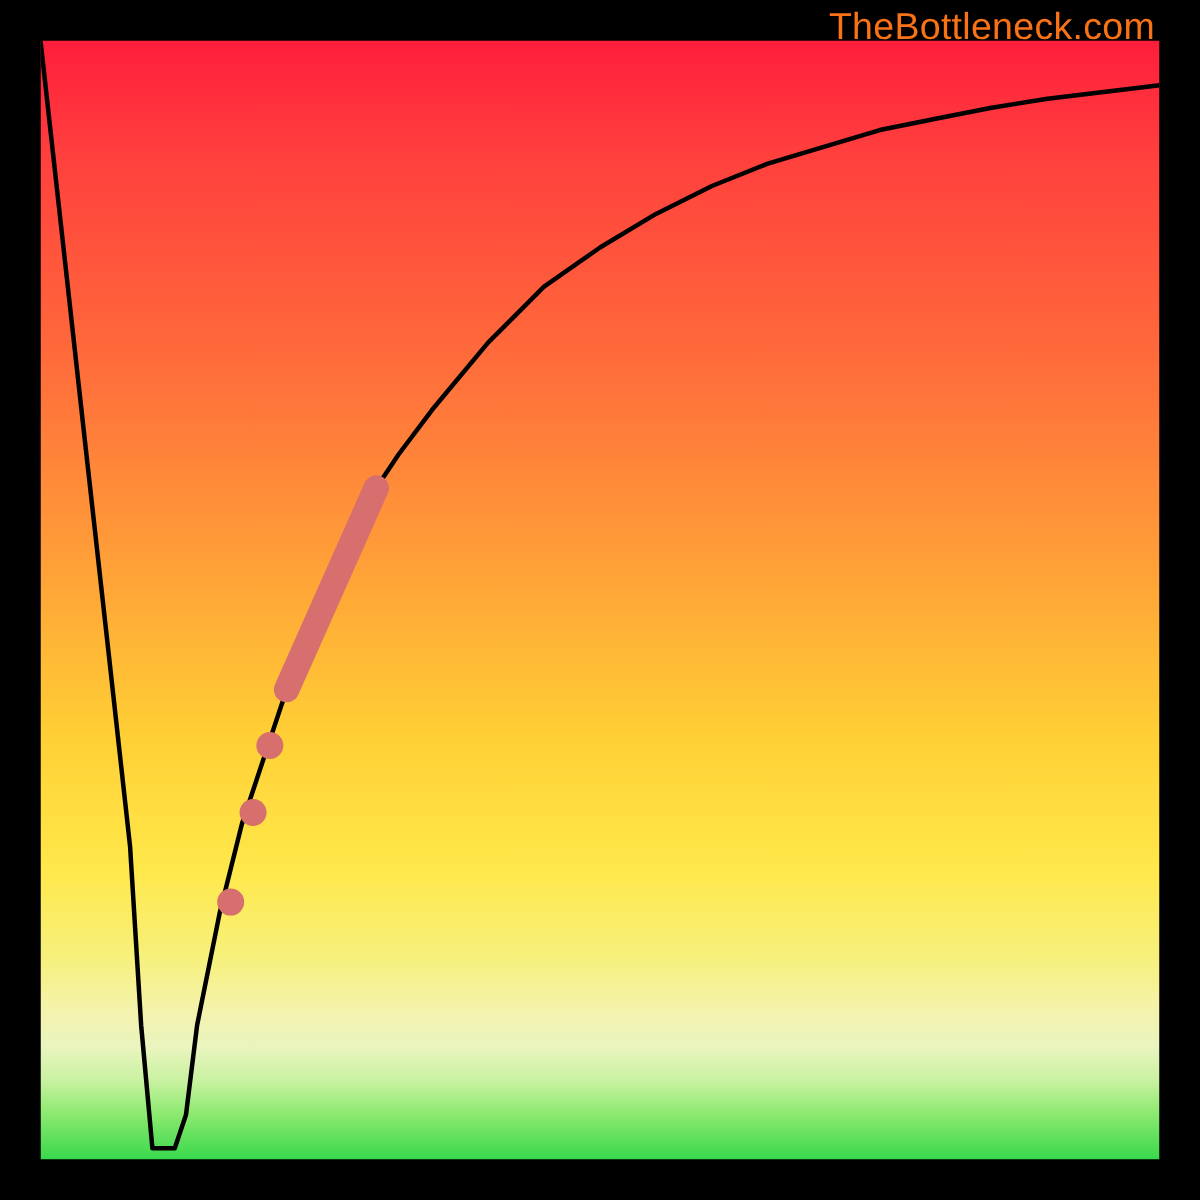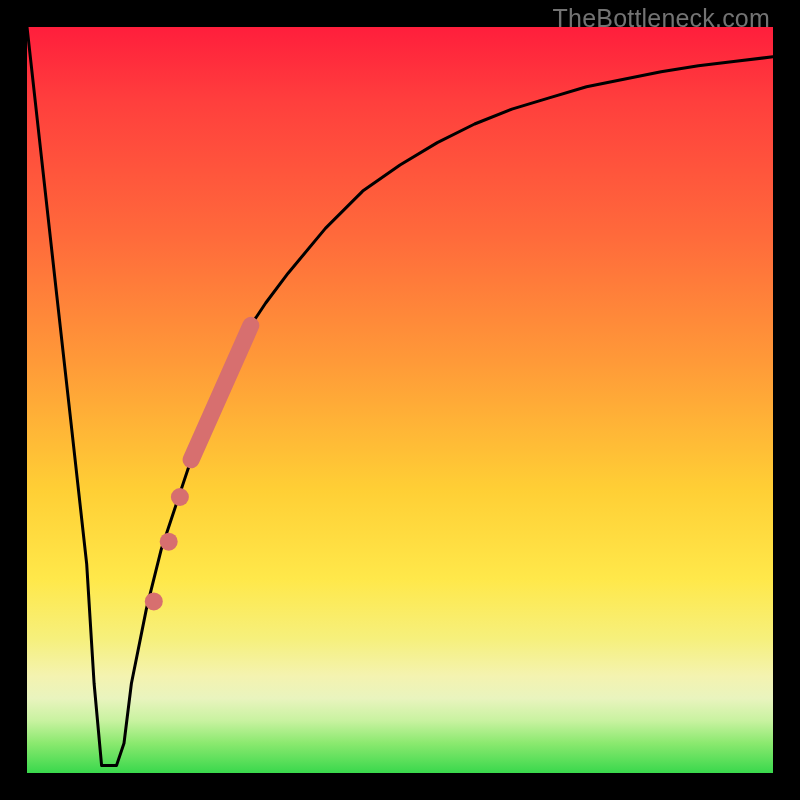--- a/index.html
+++ b/index.html
@@ -49,21 +49,21 @@
     position: absolute;
     inset: 0;
   }
   .watermark {
     position: absolute;
     top: 4px;
     right: 30px;
     font-family: Arial, Helvetica, sans-serif;
     font-size: 25px;
     letter-spacing: 0.2px;
-    color: #737373;
+    color: #f97316;
     font-weight: 400;
     user-select: none;
     pointer-events: none;
   }
 </style>
 </head>
 <body>
 
 <div class="frame">
   <div class="watermark">TheBottleneck.com</div>

